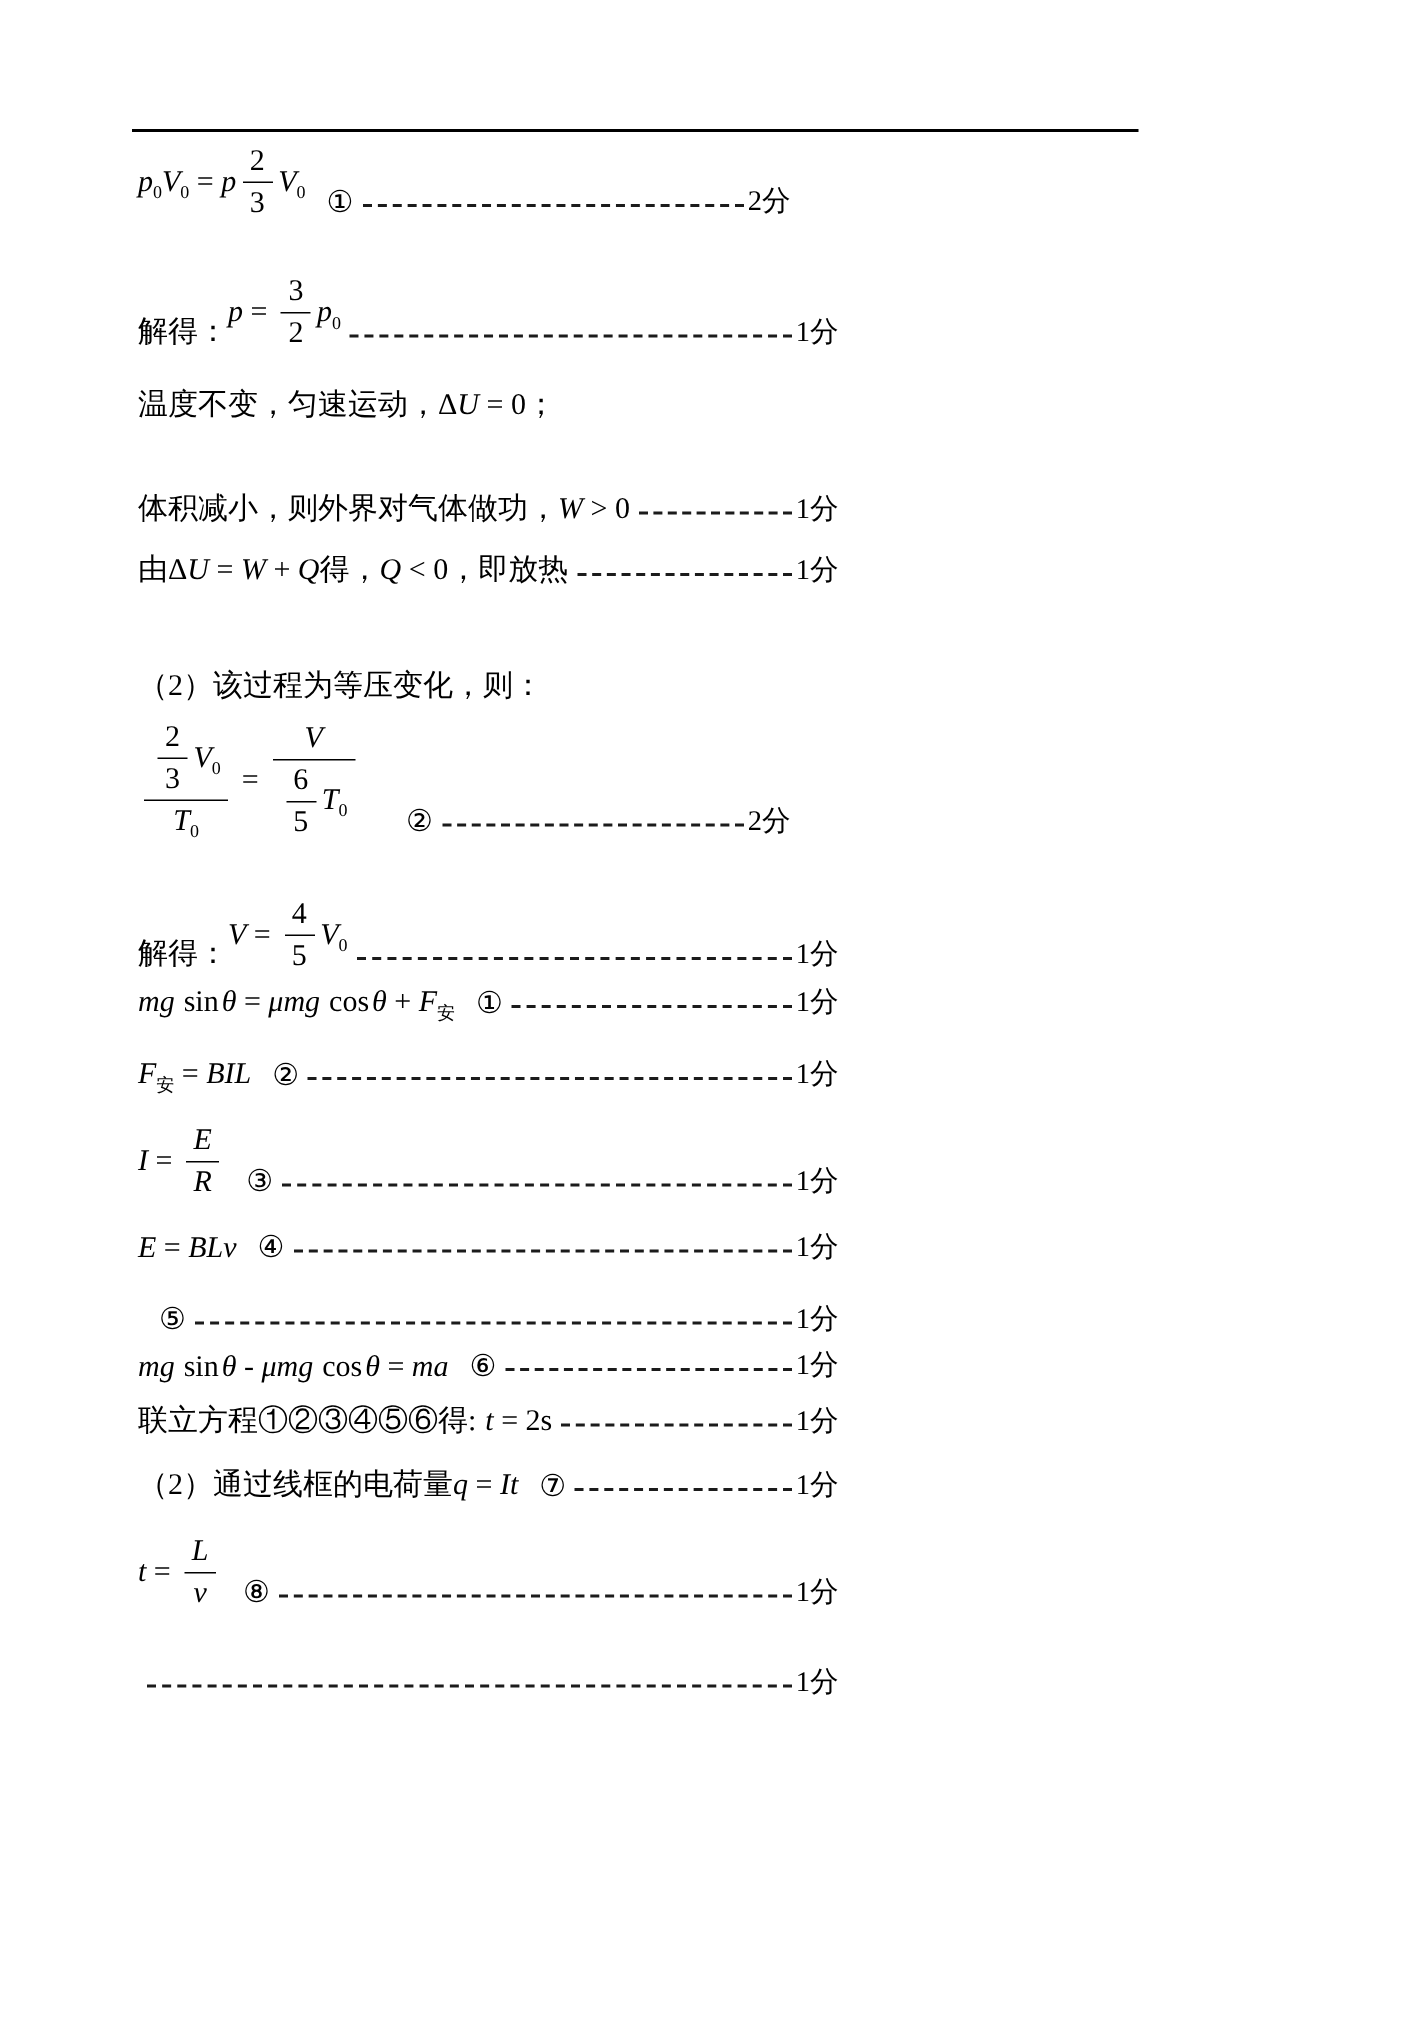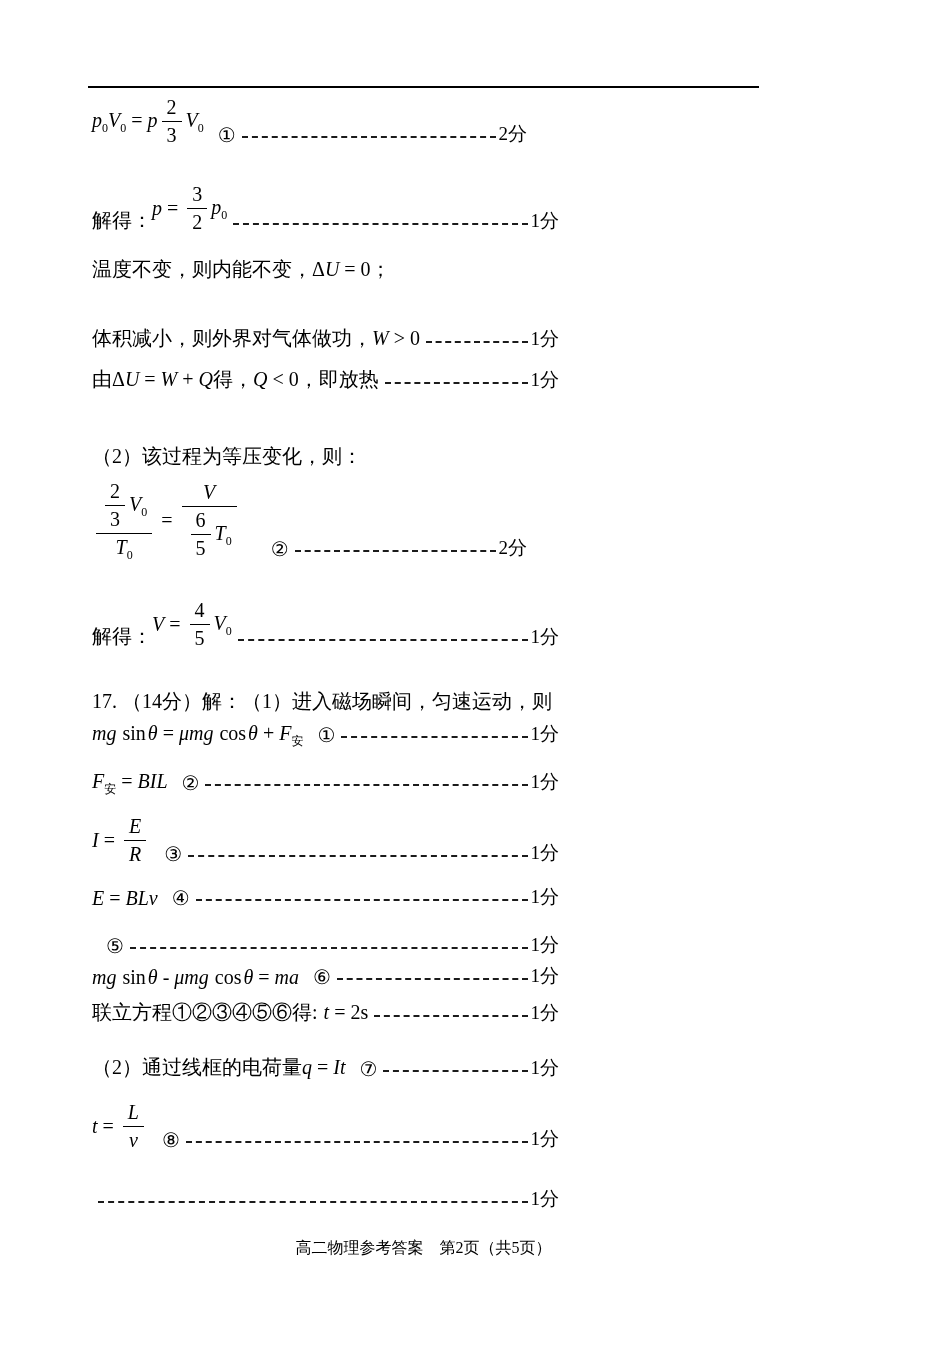--- a/index.html
+++ b/index.html
@@ -64,21 +64,21 @@
           <span class="num">3</span>
           <span class="den">2</span>
         </span>
       <span class="run"><i>p</i><sub>0</sub></span>
     </span>
     <span class="leader"></span>
     <span class="score">1分</span>
   </div>
 
   <div class="row" style="margin-top:22px">
-    <span class="flow"><span class="cn">温度不变，则内能不变，</span><span class="up">Δ</span><i>U</i><span class="mo">=</span><span class="up">0</span><span class="cn">；</span></span>
+    <span class="flow"><span class="cn">温度不变，匀速运动，</span><span class="up">Δ</span><i>U</i><span class="mo">=</span><span class="up">0</span><span class="cn">；</span></span>
   </div>
 
   <div class="row end1" style="margin-top:42px">
     <span class="flow"><span class="cn">体积减小，则外界对气体做功，</span><i>W</i><span class="mo">&gt;</span><span class="up">0</span></span>
     <span class="leader"></span>
     <span class="score">1分</span>
   </div>
 
   <div class="row end1" style="margin-top:14px">
     <span class="flow"><span class="cn">由</span><span class="up">Δ</span><i>U</i><span class="mo">=</span><i>W</i><span class="mo">+</span><i>Q</i><span class="cn">得，</span><i>Q</i><span class="mo">&lt;</span><span class="up">0</span><span class="cn">，即放热</span></span>
@@ -130,23 +130,20 @@
       <span class="frac">
           <span class="num">4</span>
           <span class="den">5</span>
         </span>
       <span class="run"><i>V</i><sub>0</sub></span>
     </span>
     <span class="leader"></span>
     <span class="score">1分</span>
   </div>
 
-  <div class="row" style="margin-top:38px">
-    <span class="cn">17. （14分）解：（1）进入磁场瞬间，匀速运动，则</span>
-  </div>
 
   <div class="row end1" style="margin-top:6px">
     <span class="flow"><i>mg</i><span class="fname">sin</span><i>θ</i><span class="mo">=</span><i>μmg</i><span class="fname">cos</span><i>θ</i><span class="mo">+</span><i>F</i><sub>安</sub></span>
     <span class="marker">①</span>
     <span class="leader"></span>
     <span class="score">1分</span>
   </div>
 
   <div class="row end1" style="margin-top:22px">
     <span class="flow"><i>F</i><sub>安</sub><span class="mo">=</span><i>BIL</i></span>
@@ -191,21 +188,21 @@
     <span class="leader"></span>
     <span class="score">1分</span>
   </div>
 
   <div class="row end1" style="margin-top:10px">
     <span class="flow"><span class="cn">联立方程①②③④⑤⑥得:</span><i style="margin-left:6px">t</i><span class="mo">=</span><span class="up">2s</span></span>
     <span class="leader"></span>
     <span class="score">1分</span>
   </div>
 
-  <div class="row end1" style="margin-top:28px">
+  <div class="row end1" style="margin-top:16px">
     <span class="flow"><span class="cn">（2）通过线框的电荷量</span><i>q</i><span class="mo">=</span><i>It</i></span>
     <span class="marker">⑦</span>
     <span class="leader"></span>
     <span class="score">1分</span>
   </div>
 
   <div class="row end1" style="margin-top:20px">
     <span class="eqn">
       <span class="run"><i>t</i><span class="mo">=</span></span>
       <span class="frac">
@@ -220,15 +217,14 @@
     <span class="marker">⑧</span>
     <span class="leader"></span>
     <span class="score">1分</span>
   </div>
 
   <div class="row end1" style="margin-top:34px">
     <span class="leader"></span>
     <span class="score">1分</span>
   </div>
 
-  <div class="footer">高二物理参考答案　第2页（共5页）</div>
 
 </div>
 
 </body></html>

